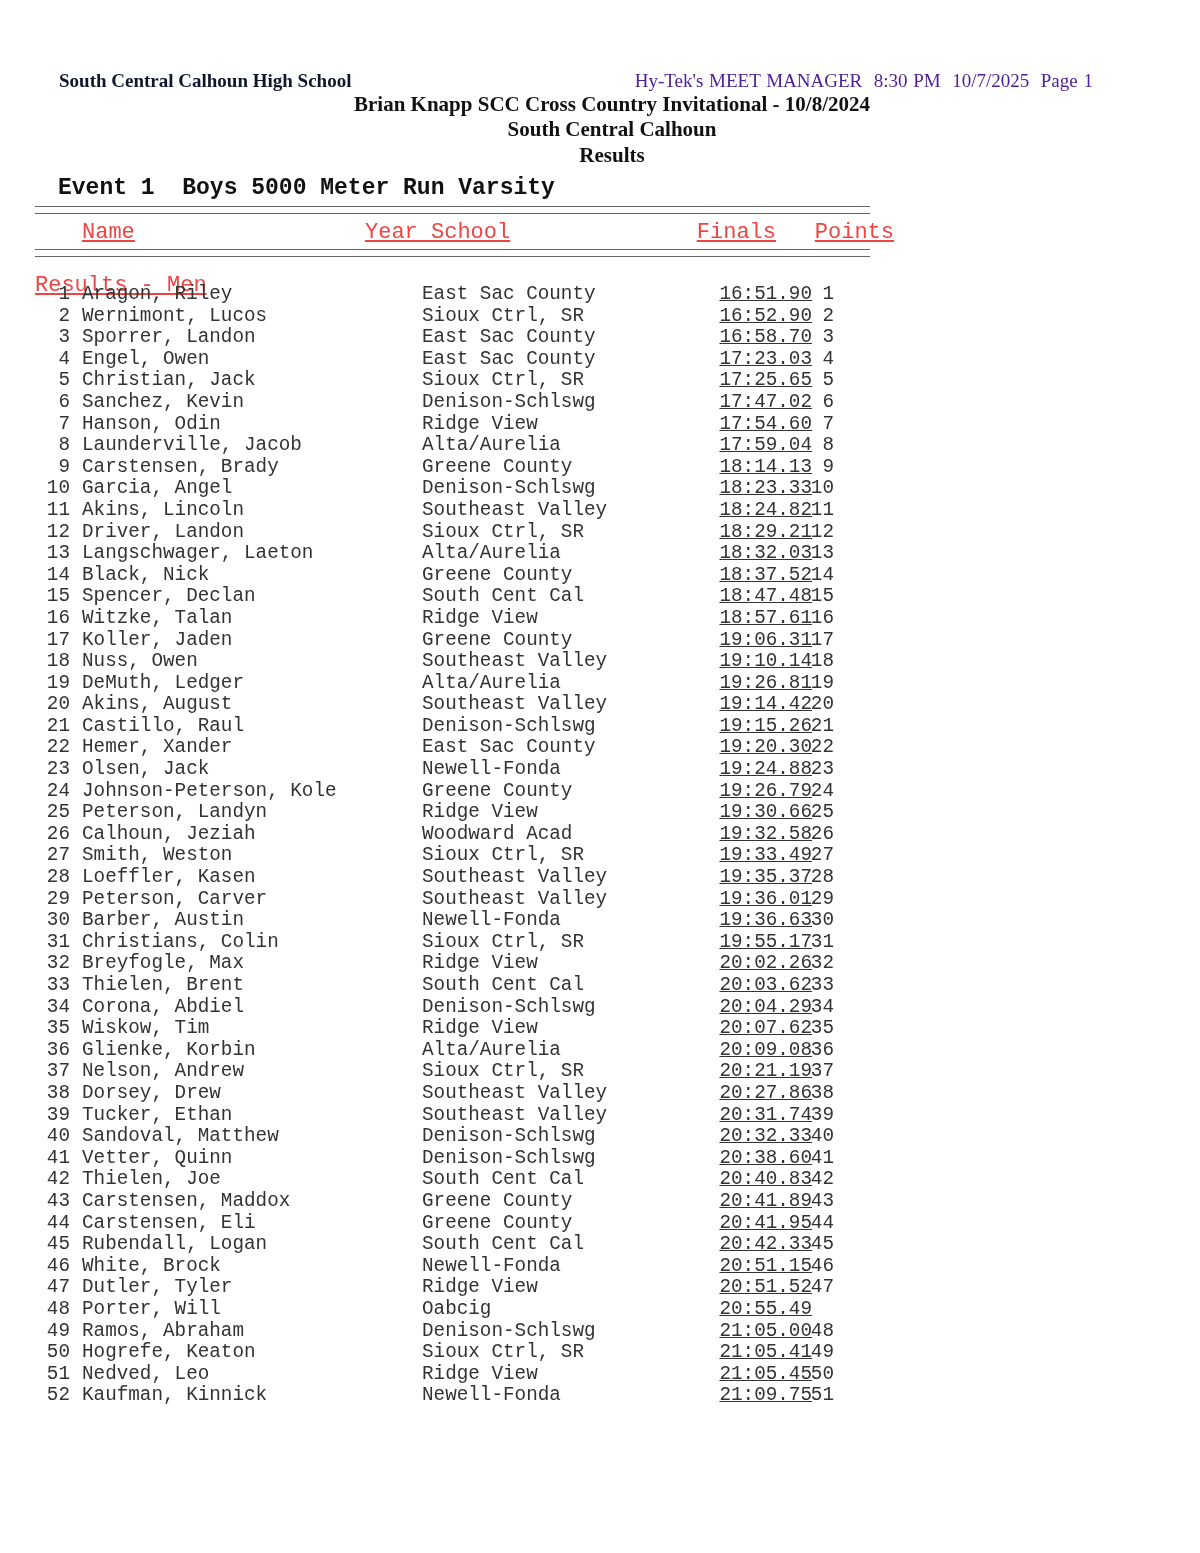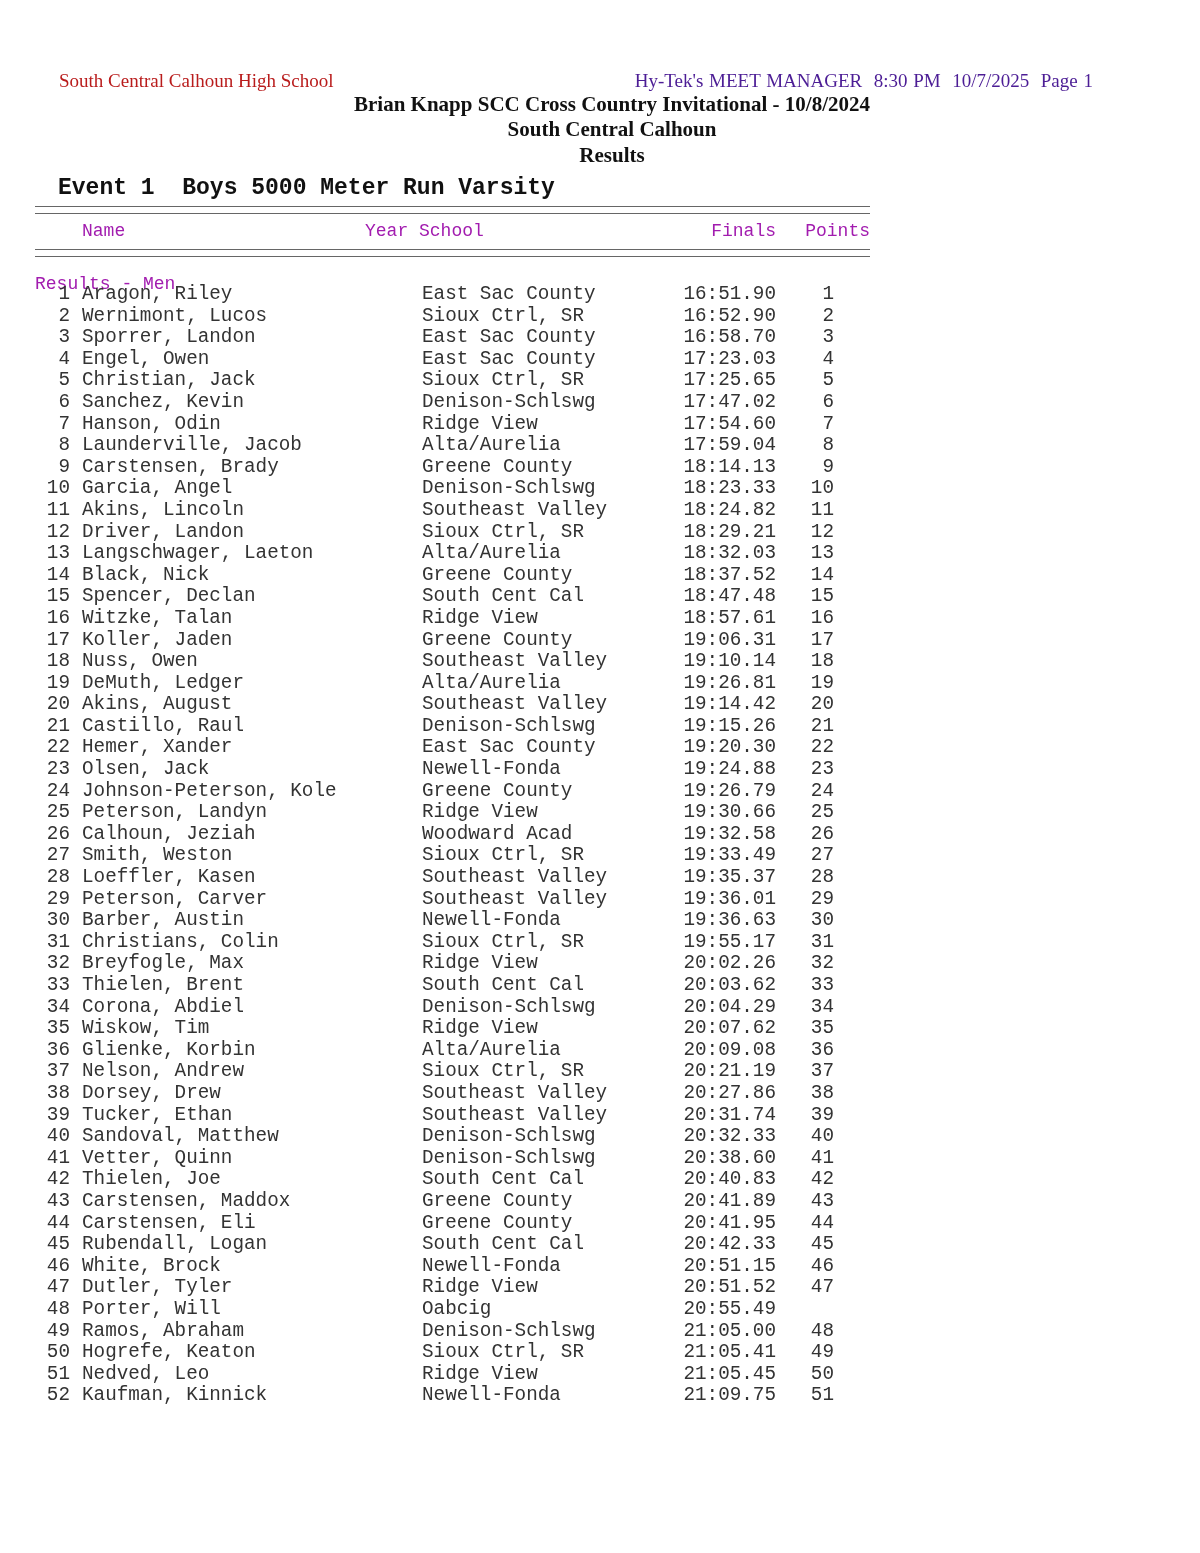--- a/index.html
+++ b/index.html
@@ -1,49 +1,49 @@
 <!DOCTYPE html>
 <html><head>
   <meta charset="utf-8">
   <style>
     html, body { margin: 0; padding: 0; background: #ffffff; }
     body { width: 1200px; height: 1553px; position: relative; overflow: hidden; color: #222; }
     .serif { font-family: "Liberation Serif", "DejaVu Serif", serif; }
     .mono { font-family: "Liberation Mono", "DejaVu Sans Mono", monospace; }
     .abs { position: absolute; white-space: pre; line-height: 1; }
 
-    #hdr-left { left: 59px; top: 71px; font-size: 19px; color: #b91c1c; }
+    #hdr-left { left: 59px; top: 71px; font-size: 19px; color: #0f172a; font-weight: bold; }
     #hdr-right { right: 107px; top: 71px; font-size: 19px; color: #4c1d95; word-spacing: 1px; }
     .ctitle { left: 0; width: 1224px; text-align: center; font-weight: bold; font-size: 21px; color: #111; }
     #title-meet { top: 94px; }
     #title-host { top: 119px; }
     #title-results { top: 145px; }
 
     #event-title { left: 58px; top: 177px; font-size: 23px; font-weight: bold; color: #111; }
 
     .rule { left: 35px; width: 835px; height: 6px; border-top: 1.5px solid #666; border-bottom: 1.5px solid #666; }
     #rule-top { top: 206px; }
     #rule-bot { top: 249px; }
 
-    .col { font-size: 18px; color: #a21caf; }
+    .col { font-size: 22px; color: #ef4444; text-decoration: underline; }
     #h-name { left: 82px; top: 222px; }
     #h-year { left: 365px; top: 222px; }
     #h-finals { left: 640px; width: 136px; text-align: right; top: 222px; }
-    #h-points { left: 790px; width: 80px; text-align: right; top: 222px; }
+    #h-points { left: 814px; width: 80px; text-align: right; top: 222px; }
 
     #section-label { left: 35px; top: 275px; }
 
     #rows { position: absolute; left: 0; top: 285px; width: 900px; }
     .row { position: relative; height: 21.6px; }
     .row span { position: absolute; top: 0; white-space: pre; line-height: 1; font-size: 19.3px; color: #333; }
     .c-place { left: 20px; width: 50px; text-align: right; }
     .c-name { left: 82px; }
     .c-year { left: 365px; width: 50px; }
     .c-school { left: 422px; }
-    .c-finals { left: 640px; width: 136px; text-align: right; }
+    .c-finals { left: 676px; width: 136px; text-align: right; text-decoration: underline; }
     .c-points { left: 790px; width: 44px; text-align: right; }
   </style>
 </head>
 <body>
 
 <div class="abs serif" id="hdr-left">South Central Calhoun High School</div>
 <div class="abs serif" id="hdr-right">Hy-Tek's MEET MANAGER  8:30 PM  10/7/2025  Page 1</div>
 <div class="abs serif ctitle" id="title-meet">Brian Knapp SCC Cross Country Invitational - 10/8/2024</div>
 <div class="abs serif ctitle" id="title-host">South Central Calhoun</div>
 <div class="abs serif ctitle" id="title-results">Results</div>

